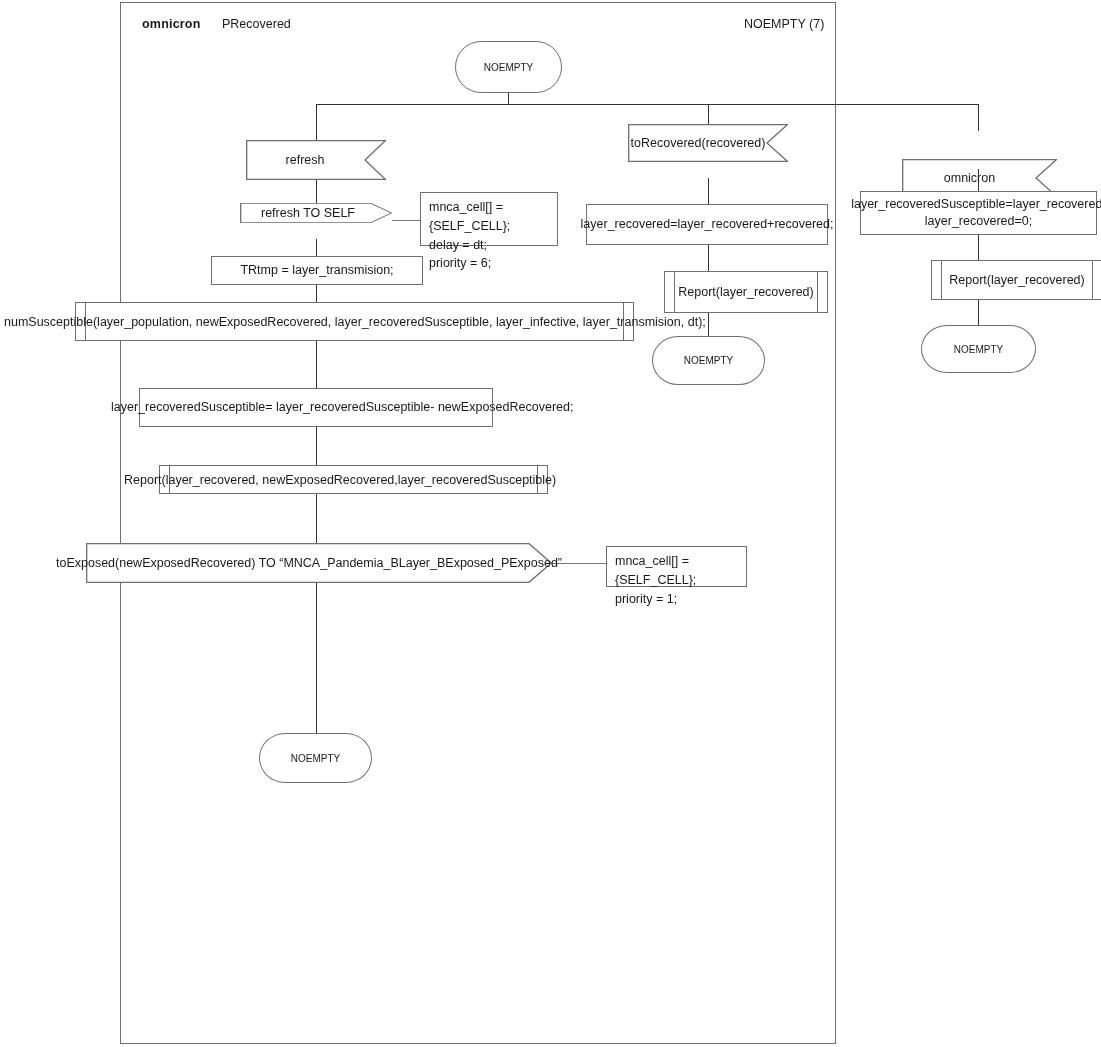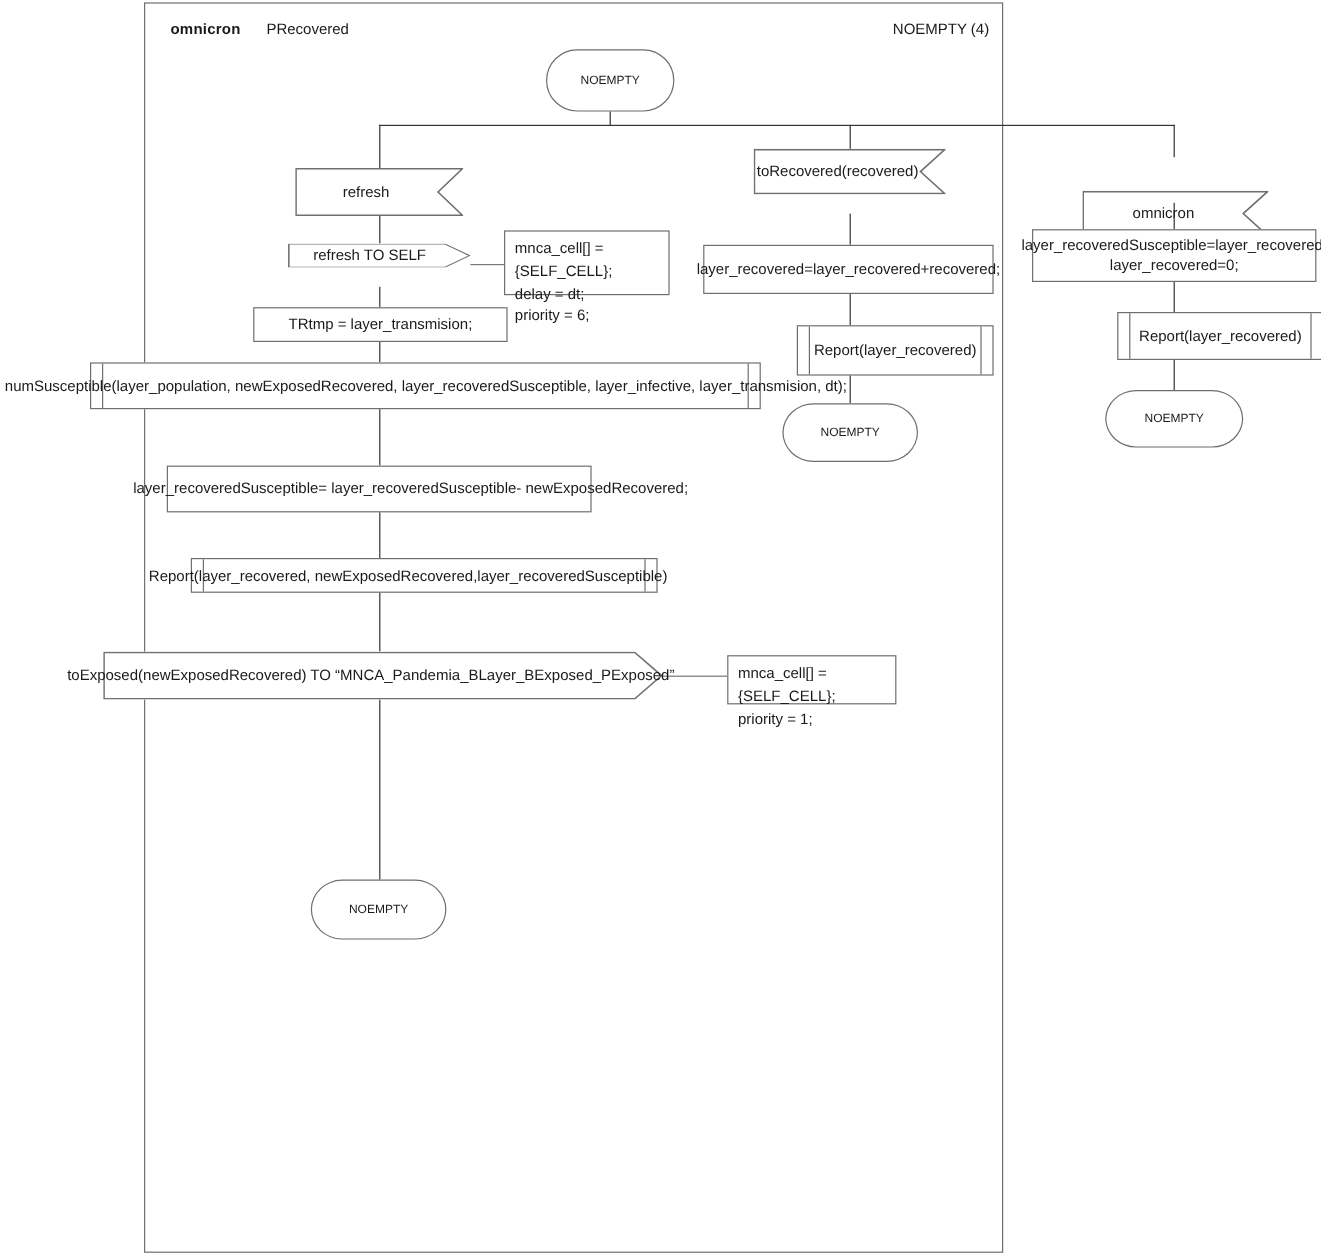--- a/index.html
+++ b/index.html
@@ -129,21 +129,21 @@
 </style>
 </head>
 <body>
 
 <div id="canvas">
 
   <div class="abs frame" style="left:120px;top:2px;width:716px;height:1042px;"></div>
 
   <div class="abs frame-title-kw" style="left:142px;top:17px;">omnicron</div>
   <div class="abs frame-title-name" style="left:196px;top:17px;margin-left:26px;">PRecovered</div>
-  <div class="abs corner-label" style="left:744px;top:17px;">NOEMPTY (4)</div>
+  <div class="abs corner-label" style="left:744px;top:17px;">NOEMPTY (7)</div>
 
   <div class="abs state" style="left:455px;top:41px;width:107px;height:52px;">
     <span>NOEMPTY</span>
   </div>
 
   <div class="abs vline" style="left:508px;top:93px;width:1.1px;height:12px;"></div>
 
   <div class="abs hline" style="left:316px;top:104px;width:663px;height:1.1px;"></div>
 
   <div class="abs vline" style="left:316px;top:104px;height:36px;"></div>

